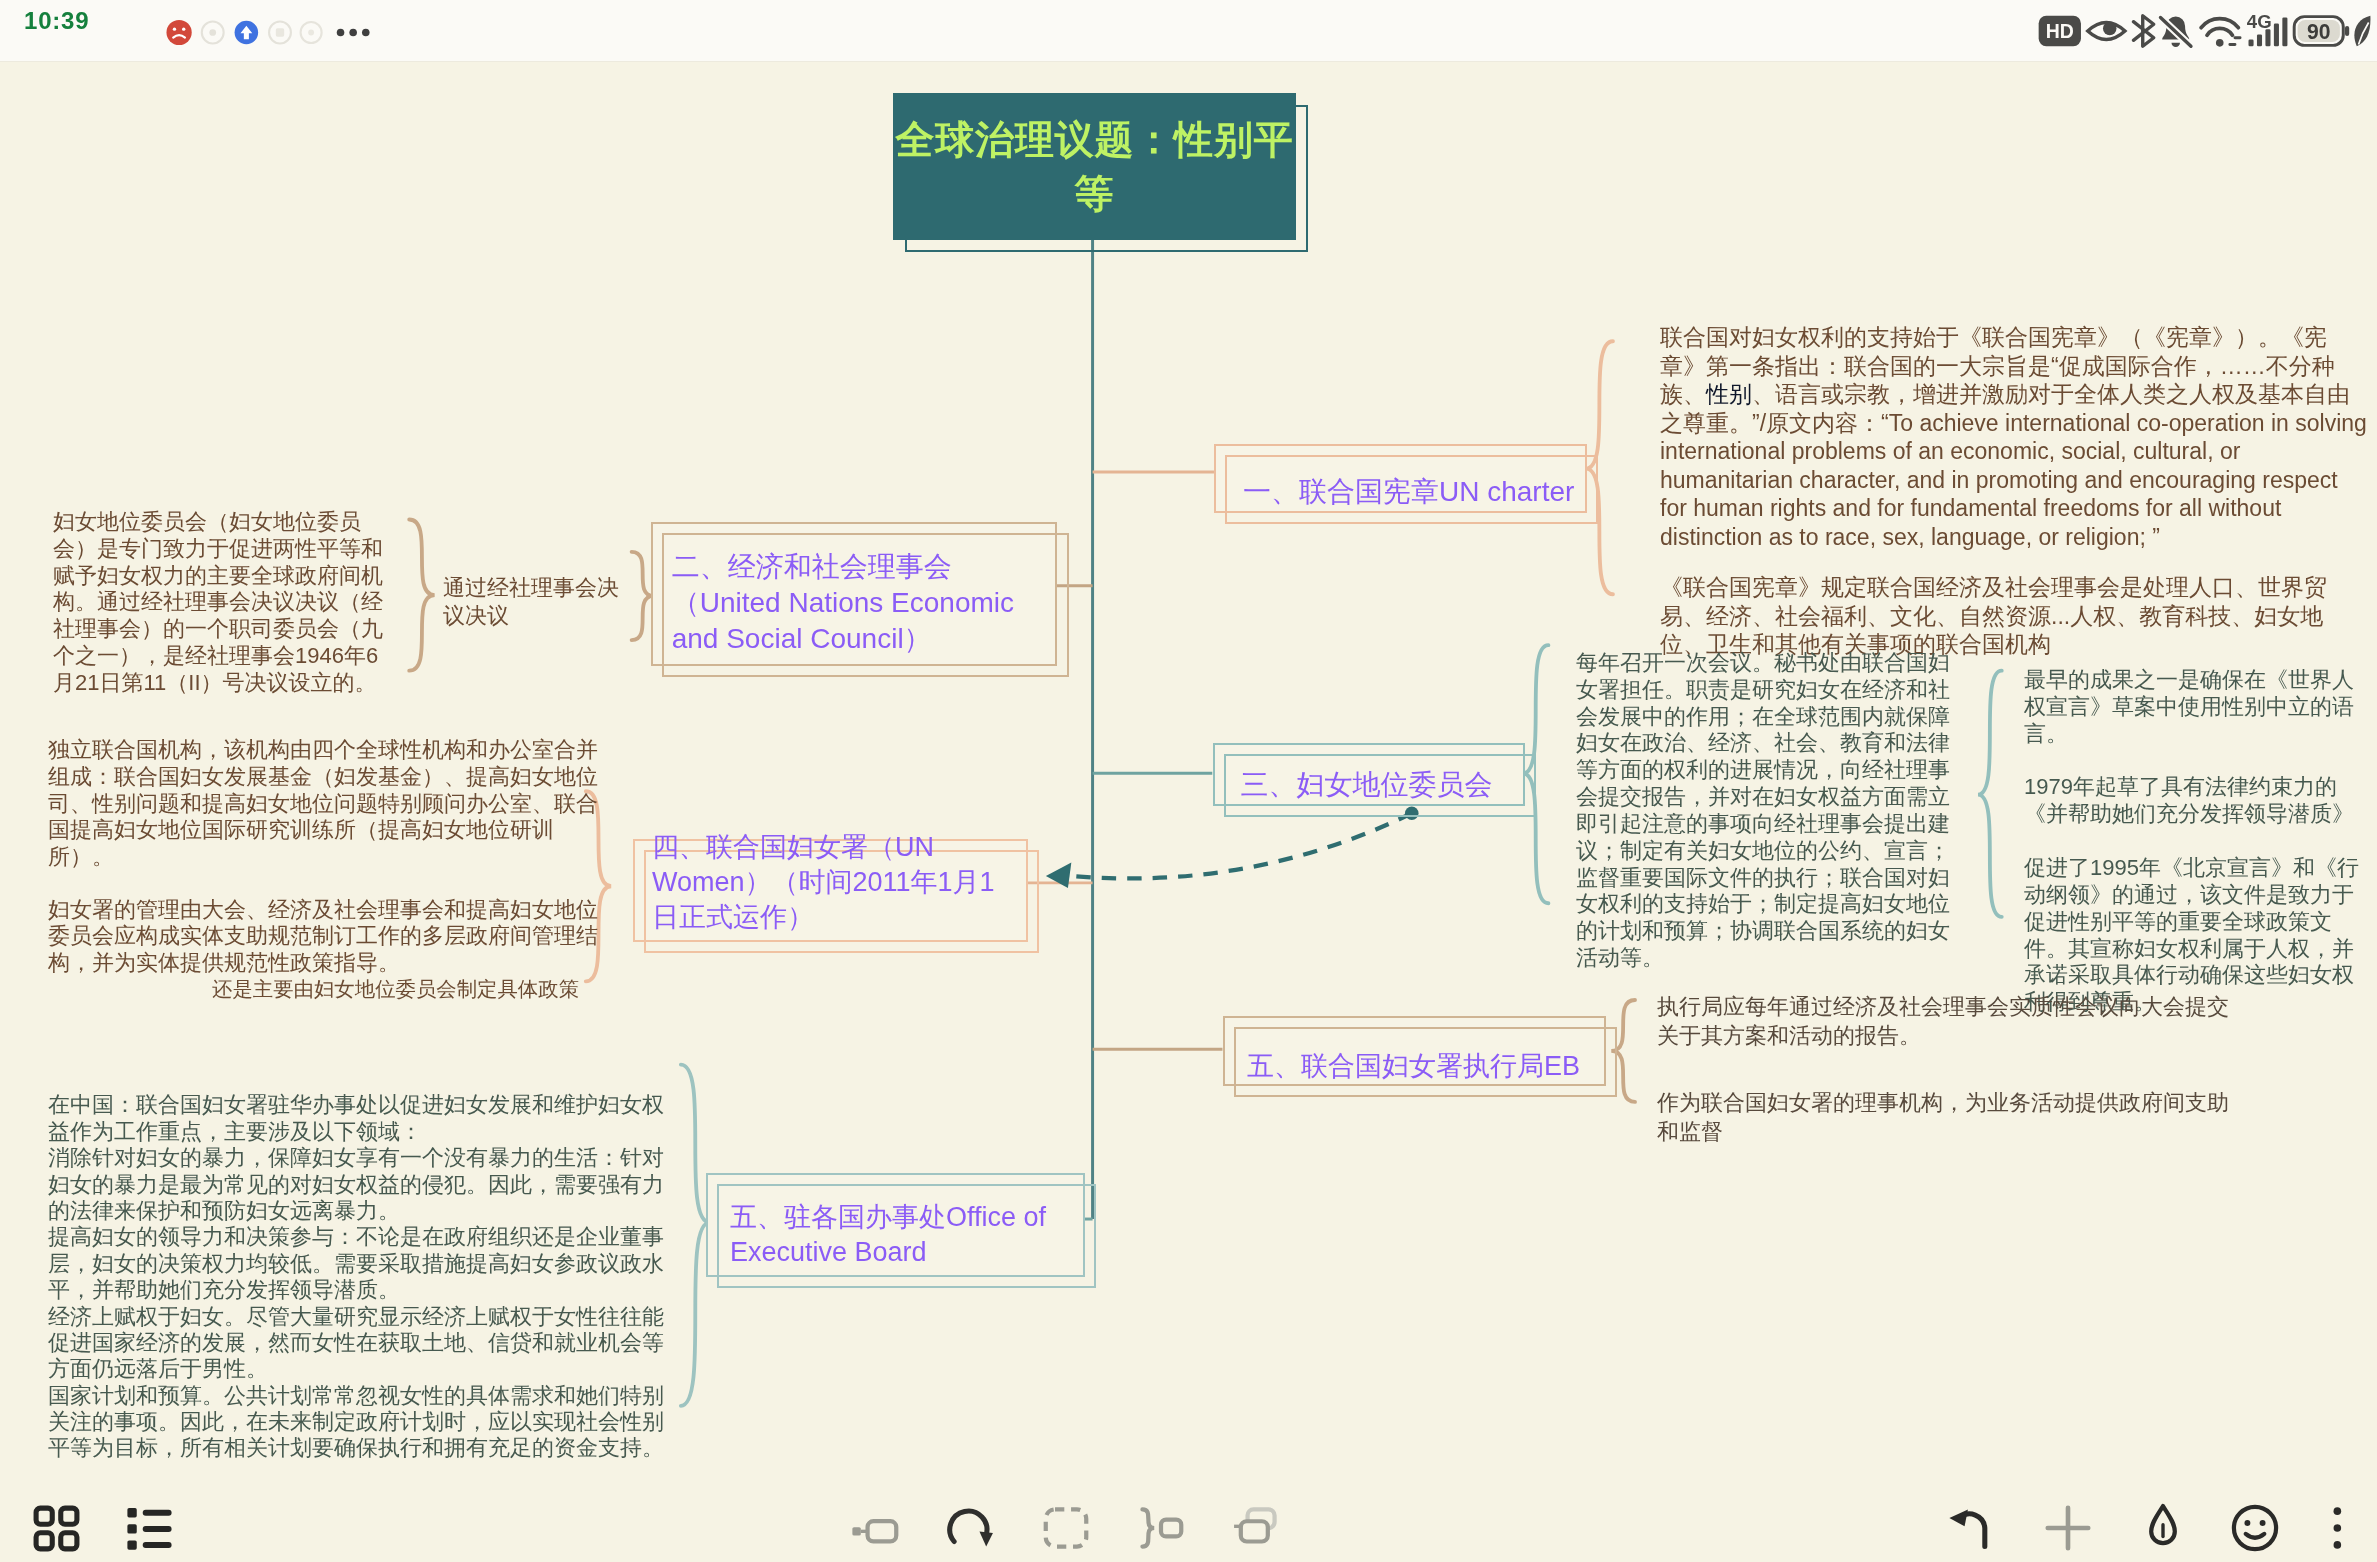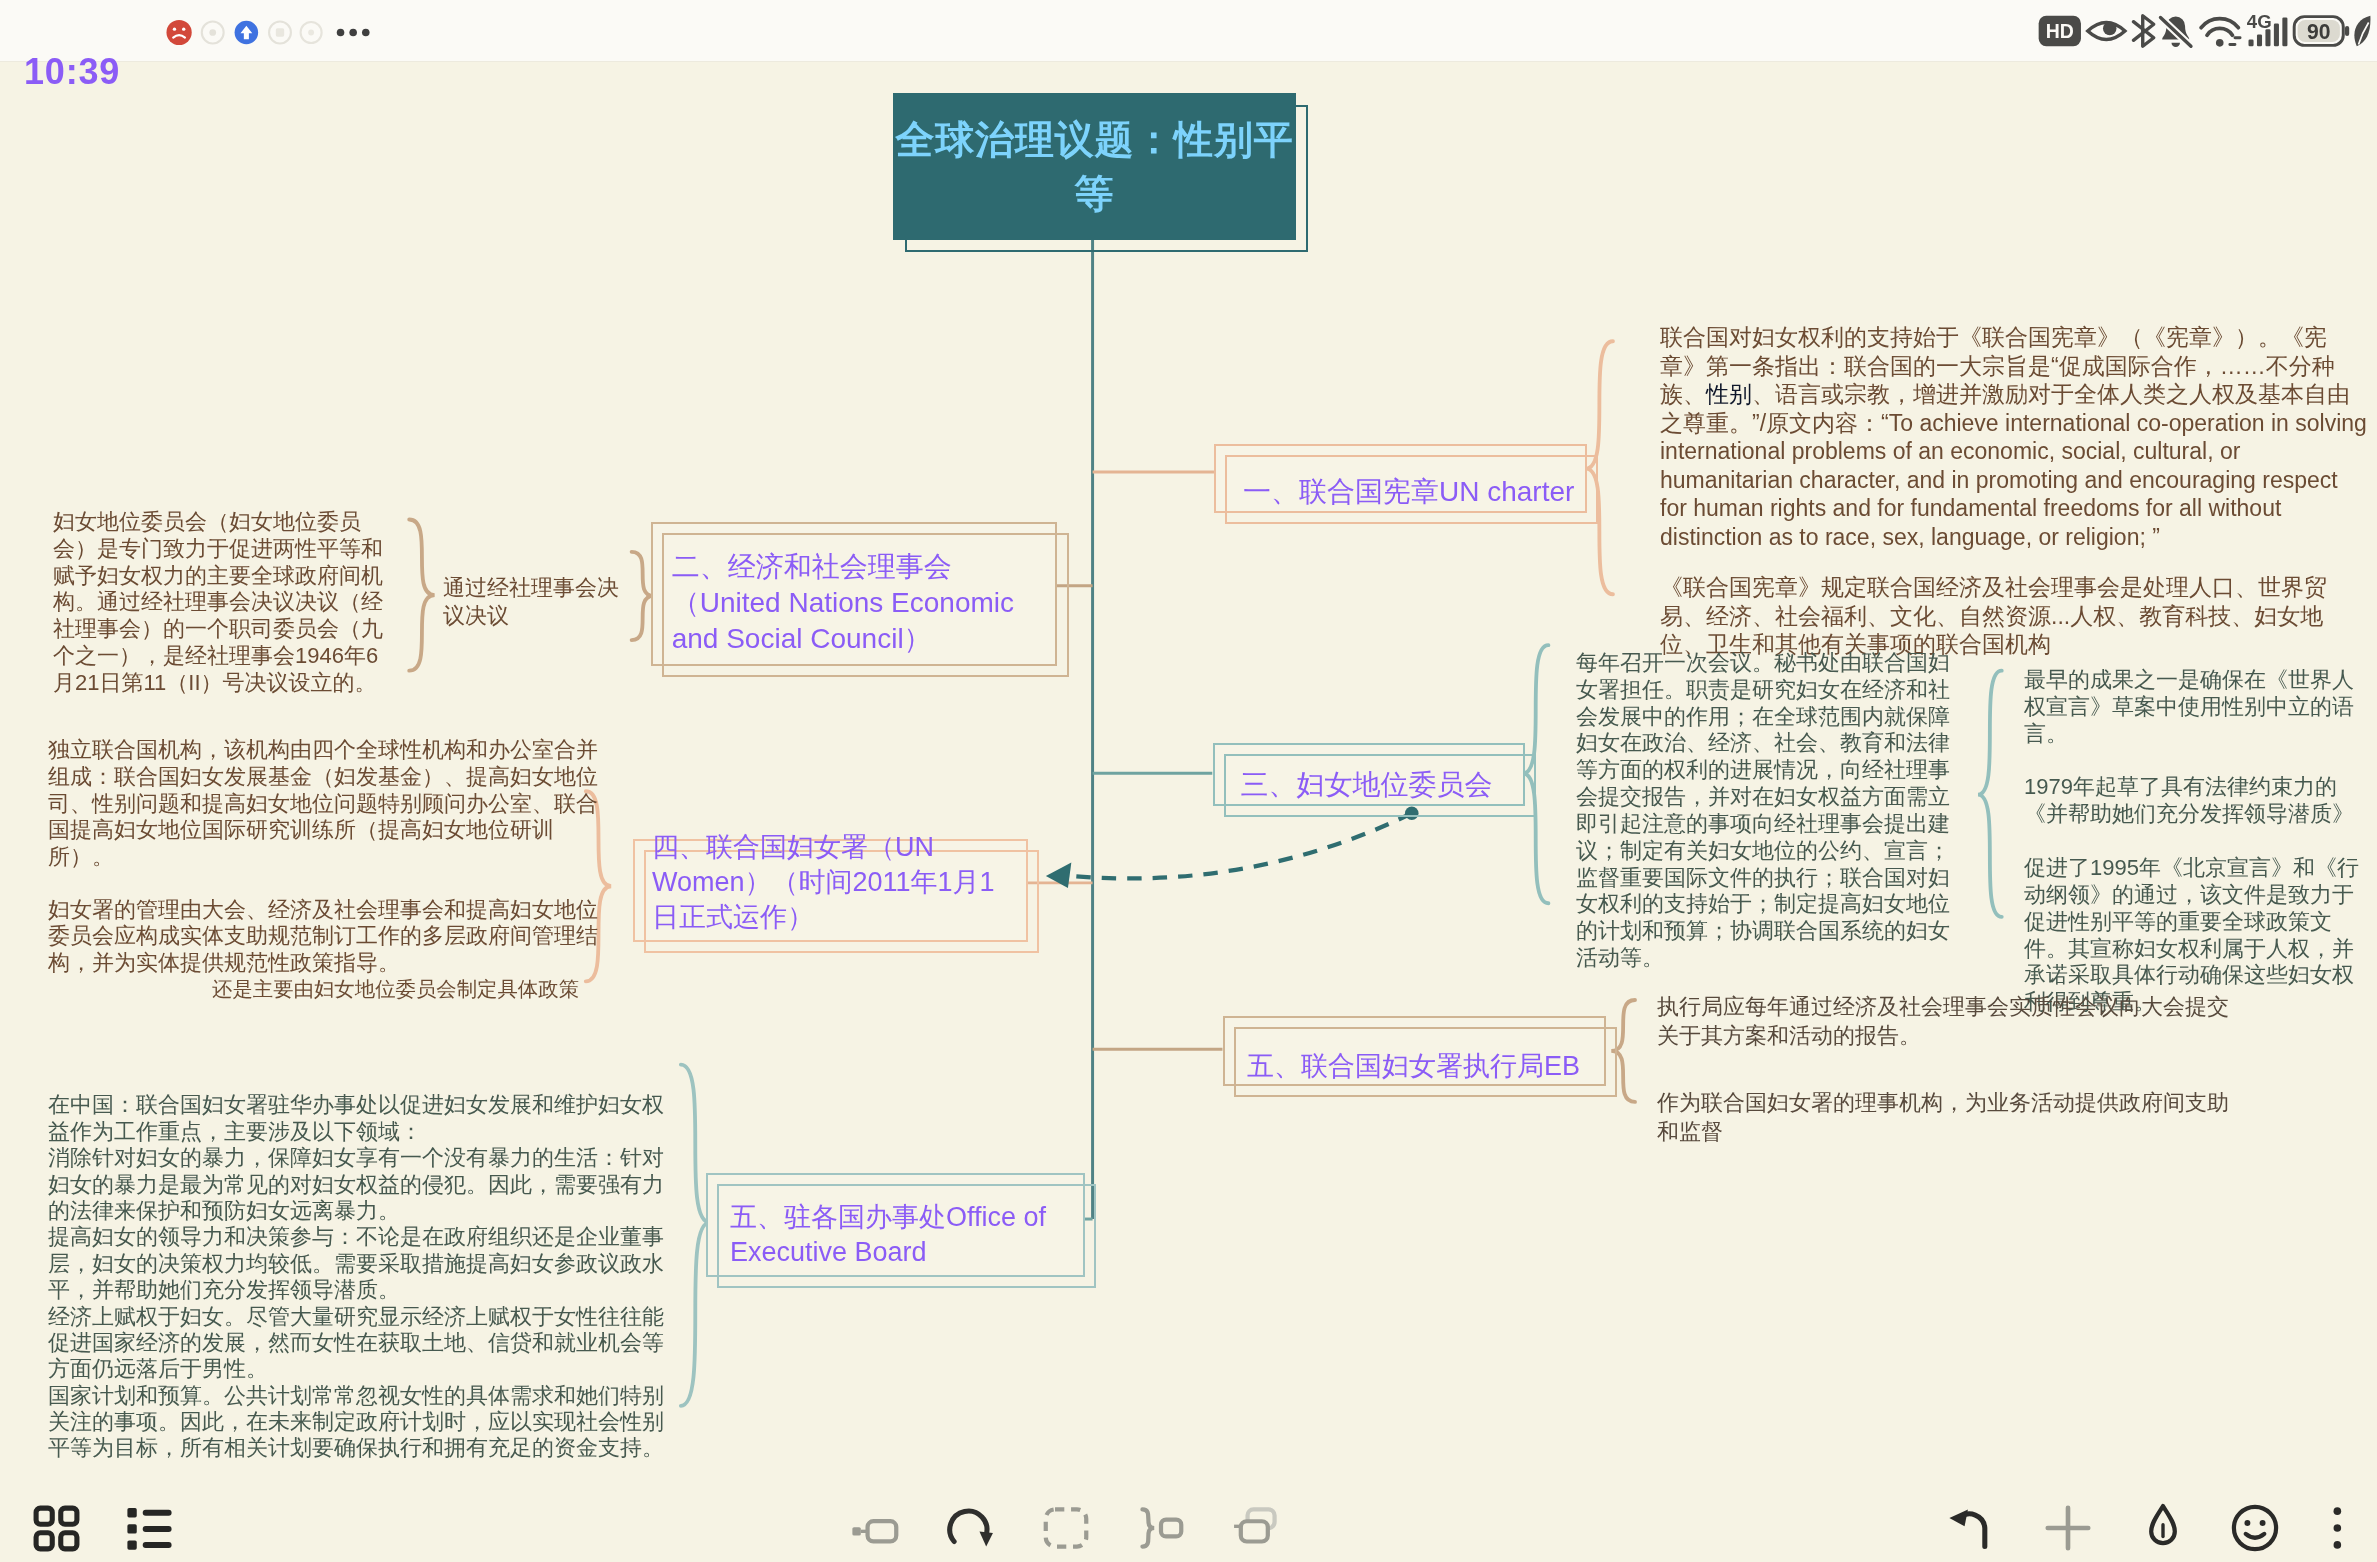--- a/index.html
+++ b/index.html
@@ -1,30 +1,30 @@
 <!DOCTYPE html>
 <html style="font-size:13.6px"><head>
 <meta charset="utf-8">
 <style>
   html,body{margin:0;padding:0;background:#dddad0;}
   .stage{position:relative;width:2377px;height:1562px;background:#f6f3e4;overflow:hidden;
          font-family:"Liberation Sans","DejaVu Sans",sans-serif;}
   
   .statusbar{position:absolute;left:0;top:0;width:2377px;height:61px;background:#fbfaf6;
              border-bottom:0.8px solid #edeade;}
-  .time{position:absolute;left:24px;top:6.8px;font-size:36px;font-weight:700;color:#8b5cf6;letter-spacing:0.8px;margin-top:44px;}
+  .time{position:absolute;left:24px;top:6.8px;font-size:24px;font-weight:700;color:#15803d;letter-spacing:0.8px;}
   
   .node{position:absolute;background:#f7f4e6;border:2.5px solid;z-index:3;display:flex;align-items:flex-end;
         color:#8b5cf6;font-weight:500;}
   .node::after{content:"";position:absolute;left:9.3px;top:9.3px;width:100%;height:100%;
                border:2.5px solid;border-color:inherit;z-index:-1;}
   .node .lbl{position:relative;z-index:2;}
   .title-node{position:absolute;left:893px;top:93px;width:399px;height:143px;background:#2e6a70;
               border:2.5px solid #2e6a70;z-index:3;display:flex;align-items:center;justify-content:center;
-              text-align:center;color:#7dd3fc;font-size:39px;font-weight:700;letter-spacing:0.8px;}
+              text-align:center;color:#bef264;font-size:39px;font-weight:700;letter-spacing:0.8px;}
   .title-node::after{content:"";position:absolute;left:10.2px;top:10.2px;width:100%;height:100%;
                      border:2.5px solid #2e6a70;z-index:-1;}
   .note{position:absolute;z-index:2;}
   .note p{margin:0;}
   .brown{color:#6b4b33;}
   .green{color:#46594f;}
   .ebtext{color:#57493c;}
   .hl{color:#0f172a;}
   svg.overlay{position:absolute;left:0;top:0;z-index:1;}
   svg.icon{position:absolute;}

